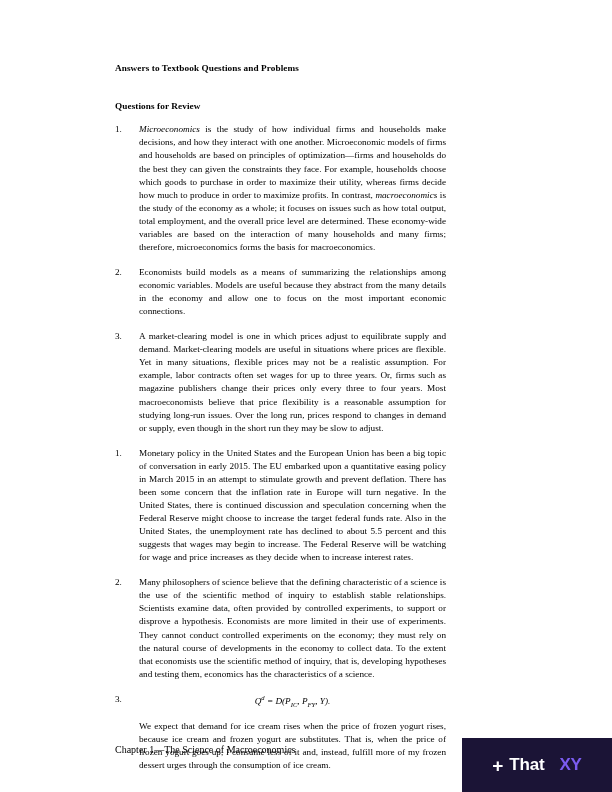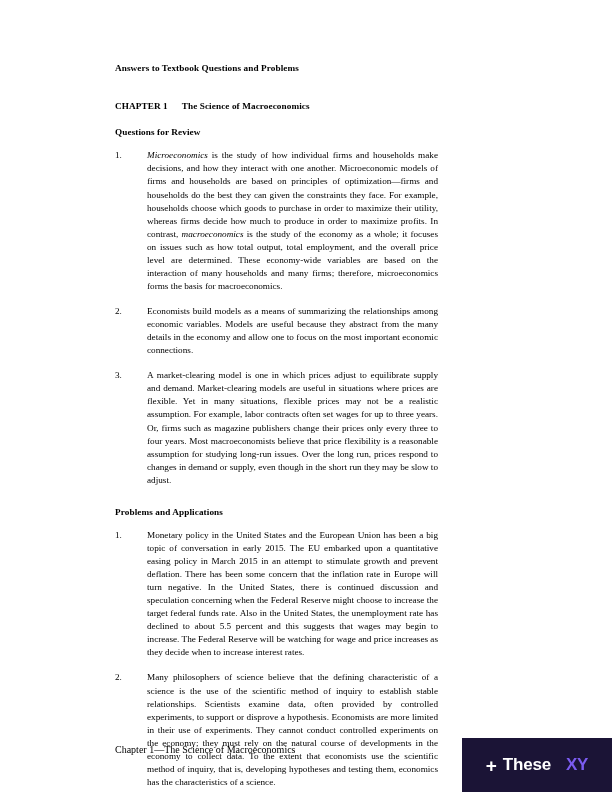--- a/index.html
+++ b/index.html
@@ -63,21 +63,21 @@
   }
   ol.qlist > li .num {
     position: absolute;
     left: 0;
     top: 0;
     width: 18px;
     text-align: left;
     font-size: 9.2px;
   }
   .para {
-    margin: 8px;
+    margin: 0;
   }
   .equation {
     text-align: center;
     margin: 11px 0 11px 0;
     font-size: 9.2px;
     font-style: italic;
   }
   .equation sup {
     font-size: 6.6px;
     vertical-align: super;
@@ -125,42 +125,38 @@
     margin-left: 15px;
   }
 </style>
 </head>
 <body>
 
 <div class="page">
 
   <div class="doc-heading">Answers to Textbook Questions and Problems</div>
 
-  <div class="chapter-line">
-    <span class="ch-num">CHAPTER 1</span><span>The Science of Macroeconomics</span>
-  </div>
 
   <div class="section-heading">Questions for Review</div>
 
   <ol class="qlist">
     <li>
       <span class="num">1.</span>
       <p class="para"><i class="it">Microeconomics</i> is the study of how individual firms and households make decisions, and how they interact with one another. Microeconomic models of firms and households are based on principles of optimization—firms and households do the best they can given the constraints they face. For example, households choose which goods to purchase in order to maximize their utility, whereas firms decide how much to produce in order to maximize profits. In contrast, <i class="it">macroeconomics</i> is the study of the economy as a whole; it focuses on issues such as how total output, total employment, and the overall price level are determined. These economy-wide variables are based on the interaction of many households and many firms; therefore, microeconomics forms the basis for macroeconomics.</p>
     </li>
     <li>
       <span class="num">2.</span>
       <p class="para">Economists build models as a means of summarizing the relationships among economic variables. Models are useful because they abstract from the many details in the economy and allow one to focus on the most important economic connections.</p>
     </li>
     <li>
       <span class="num">3.</span>
       <p class="para">A market-clearing model is one in which prices adjust to equilibrate supply and demand. Market-clearing models are useful in situations where prices are flexible. Yet in many situations, flexible prices may not be a realistic assumption. For example, labor contracts often set wages for up to three years. Or, firms such as magazine publishers change their prices only every three to four years. Most macroeconomists believe that price flexibility is a reasonable assumption for studying long-run issues. Over the long run, prices respond to changes in demand or supply, even though in the short run they may be slow to adjust.</p>
     </li>
   </ol>
 
-  <div class="section-heading spaced">Problems and Applications</div>
 
   <ol class="qlist">
     <li>
       <span class="num">1.</span>
       <p class="para">Monetary policy in the United States and the European Union has been a big topic of conversation in early 2015. The EU embarked upon a quantitative easing policy in March 2015 in an attempt to stimulate growth and prevent deflation. There has been some concern that the inflation rate in Europe will turn negative. In the United States, there is continued discussion and speculation concerning when the Federal Reserve might choose to increase the target federal funds rate. Also in the United States, the unemployment rate has declined to about 5.5 percent and this suggests that wages may begin to increase. The Federal Reserve will be watching for wage and price increases as they decide when to increase interest rates.</p>
     </li>
     <li>
       <span class="num">2.</span>
       <p class="para">Many philosophers of science believe that the defining characteristic of a science is the use of the scientific method of inquiry to establish stable relationships. Scientists examine data, often provided by controlled experiments, to support or disprove a hypothesis. Economists are more limited in their use of experiments. They cannot conduct controlled experiments on the economy; they must rely on the natural course of developments in the economy to collect data. To the extent that economists use the scientific method of inquiry, that is, developing hypotheses and testing them, economics has the characteristics of a science.</p>
     </li>
@@ -172,14 +168,14 @@
       <p class="para">We expect that demand for ice cream rises when the price of frozen yogurt rises, because ice cream and frozen yogurt are substitutes. That is, when the price of frozen yogurt goes up, I consume less of it and, instead, fulfill more of my frozen dessert urges through the consumption of ice cream.</p>
     </li>
   </ol>
 
 </div>
 
 <div class="footer">Chapter 1—The Science of Macroeconomics</div>
 
 <div class="brand">
   <span class="plus">+</span>
-  <span class="bname"><span>These</span><span class="xy">XY</span></span>
+  <span class="bname"><span>That</span><span class="xy">XY</span></span>
 </div>
 
 </body></html>

